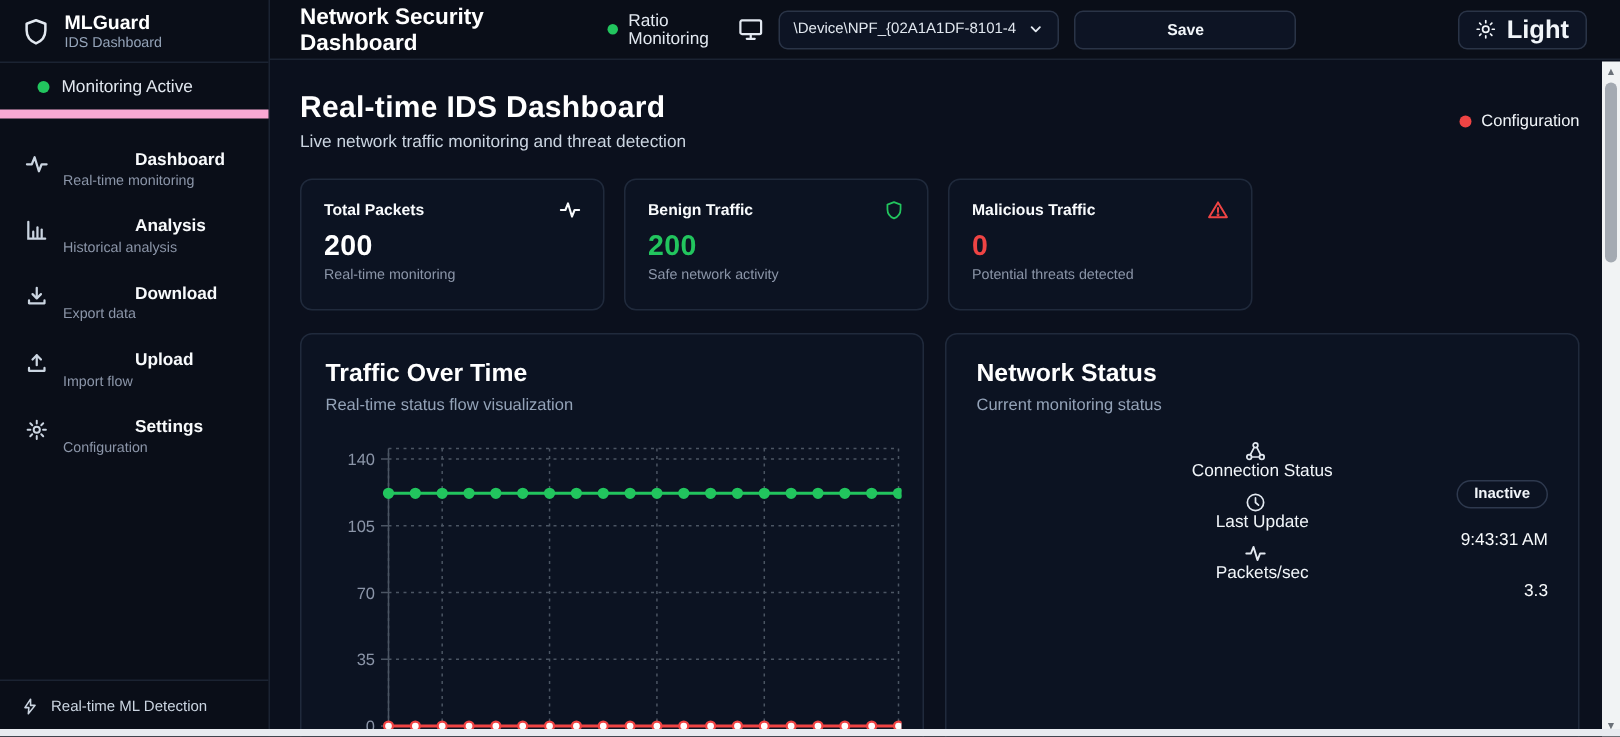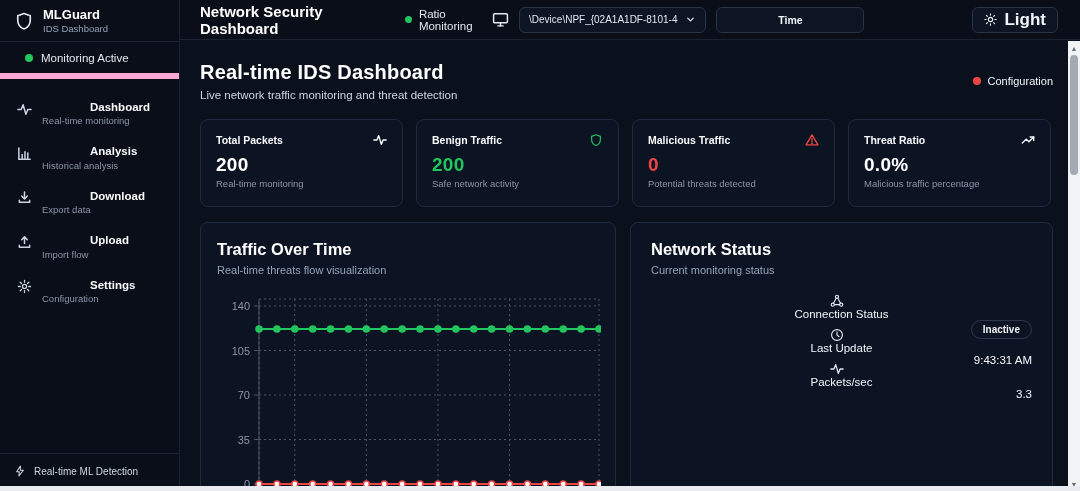--- a/index.html
+++ b/index.html
@@ -193,21 +193,21 @@
           </svg>
       </span>
       <div class="iface-select">
         <span>\Device\NPF_{02A1A1DF-8101-4</span>
         <span>
           <svg class="ic" width="11" height="11" viewBox="0 0 16 16" fill="none" stroke="#e2e8f0" stroke-width="1.8" stroke-linecap="round" stroke-linejoin="round">
               <path d="M4 6 l4 4 4-4"></path>
             </svg>
         </span>
       </div>
-      <button class="btn-save">Time</button>
+      <button class="btn-save">Save</button>
       <button class="btn-light">
         <span>
           <svg class="ic" width="13" height="13" viewBox="0 0 16 16" fill="none" stroke="#f1f5f9" stroke-width="1.4" stroke-linecap="round">
               <circle cx="8" cy="8" r="2.6"></circle>
               <path d="M8 1 v1.6 M8 13.4 V15 M1 8 h1.6 M13.4 8 H15 M3 3 l1.1 1.1 M11.9 11.9 L13 13 M13 3 l-1.1 1.1 M4.1 11.9 L3 13"></path>
             </svg>
         </span>
         <span>Light</span>
       </button>
     </div>
@@ -258,40 +258,27 @@
             <svg class="ic" width="14" height="14" viewBox="0 0 16 16" fill="none" stroke="#ef4444" stroke-width="1.5" stroke-linecap="round" stroke-linejoin="round">
                 <path d="M8 2.2 L14.8 13.5 H1.2 Z"></path>
                 <path d="M8 6.5 v3"></path>
                 <circle cx="8" cy="11.7" r="0.4" fill="#ef4444"></circle>
               </svg>
           </span>
         </div>
         <div class="stat-value red">0</div>
         <div class="stat-sub">Potential threats detected</div>
       </div>
-      <div class="stat-card">
-        <div class="stat-top">
-          <span class="stat-label">Threat Ratio</span>
-          <span class="stat-icon">
-            <svg class="ic" width="14" height="14" viewBox="0 0 16 16" fill="none" stroke="#f8fafc" stroke-width="1.6" stroke-linecap="round" stroke-linejoin="round">
-                <polyline points="1.5,11.5 6,7 9,10 14.5,4.5"></polyline>
-                <polyline points="10.5,4.5 14.5,4.5 14.5,8.5"></polyline>
-              </svg>
-          </span>
-        </div>
-        <div class="stat-value">0.0%</div>
-        <div class="stat-sub">Malicious traffic percentage</div>
-      </div>
     </div>
 
     <div class="cards-row">
 
       <div class="panel panel-traffic">
         <div class="panel-title">Traffic Over Time</div>
-        <div class="panel-sub">Real-time threats flow visualization</div>
+        <div class="panel-sub">Real-time status flow visualization</div>
         <div class="chart-wrap">
           <svg id="traffic-chart" width="384" height="212" viewBox="0 0 384 212">
               <rect x="42" y="9" width="340" height="185" fill="none" stroke="#4b5563" stroke-width="1" stroke-dasharray="2 3"></rect>
               <line x1="37" y1="194" x2="42" y2="194" stroke="#4b5563" stroke-width="1"></line>
               <text x="33" y="198" fill="#8b95a8" font-size="11" text-anchor="end" font-family="Liberation Sans, sans-serif">0</text>
               <line x1="42" y1="149.5" x2="382" y2="149.5" stroke="#4b5563" stroke-width="1" stroke-dasharray="2 3"></line>
               <line x1="37" y1="149.5" x2="42" y2="149.5" stroke="#4b5563" stroke-width="1"></line>
               <text x="33" y="153.5" fill="#8b95a8" font-size="11" text-anchor="end" font-family="Liberation Sans, sans-serif">35</text>
               <line x1="42" y1="105" x2="382" y2="105" stroke="#4b5563" stroke-width="1" stroke-dasharray="2 3"></line>
               <line x1="37" y1="105" x2="42" y2="105" stroke="#4b5563" stroke-width="1"></line>

